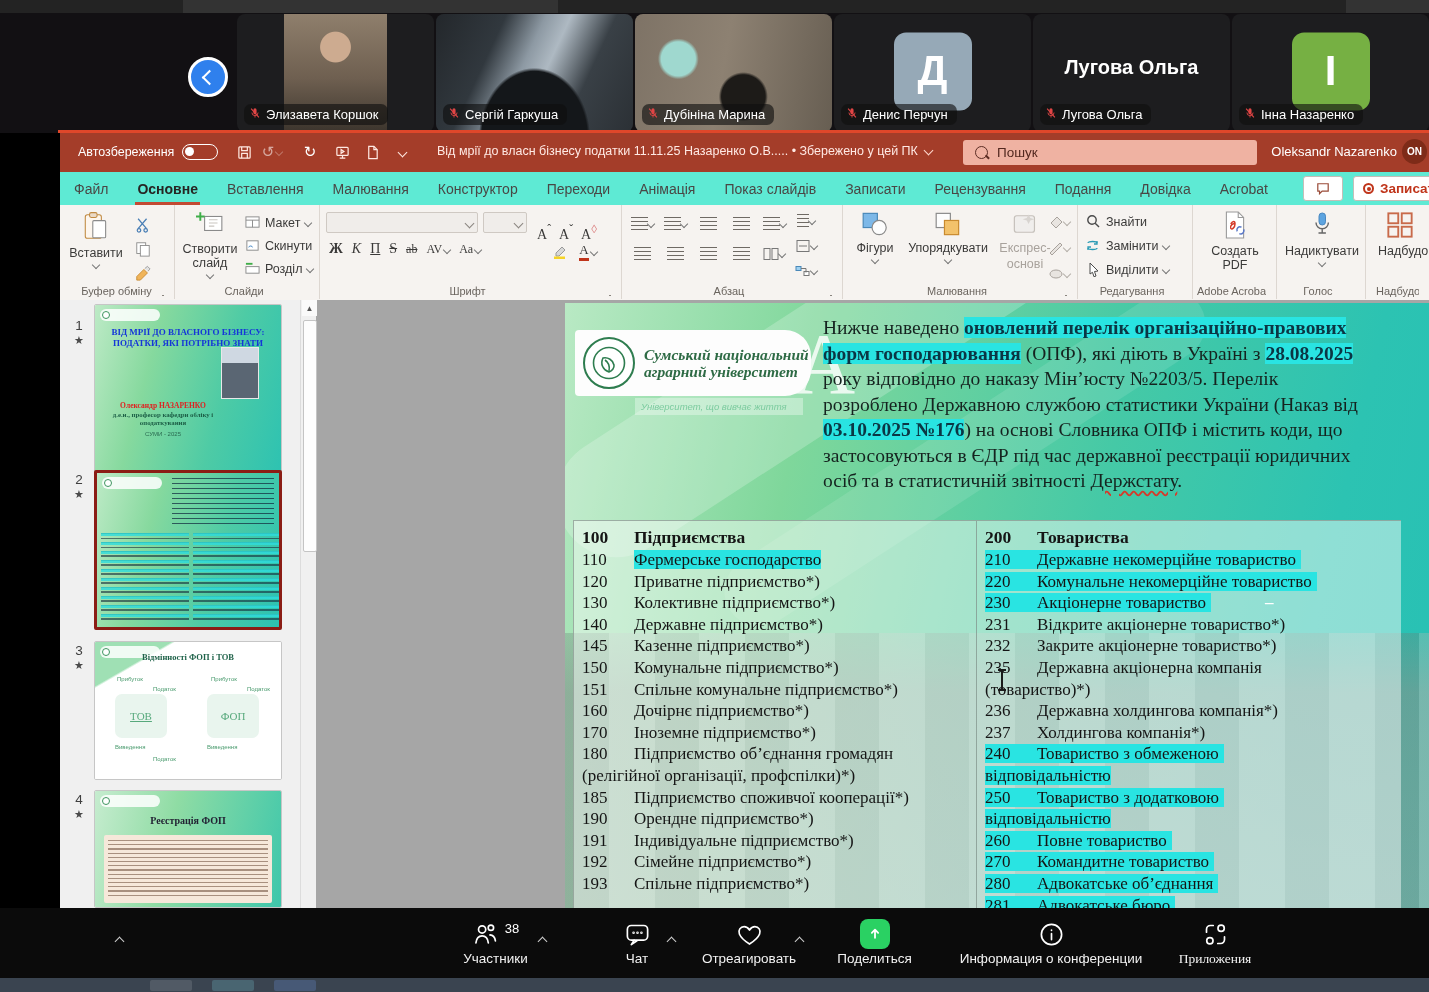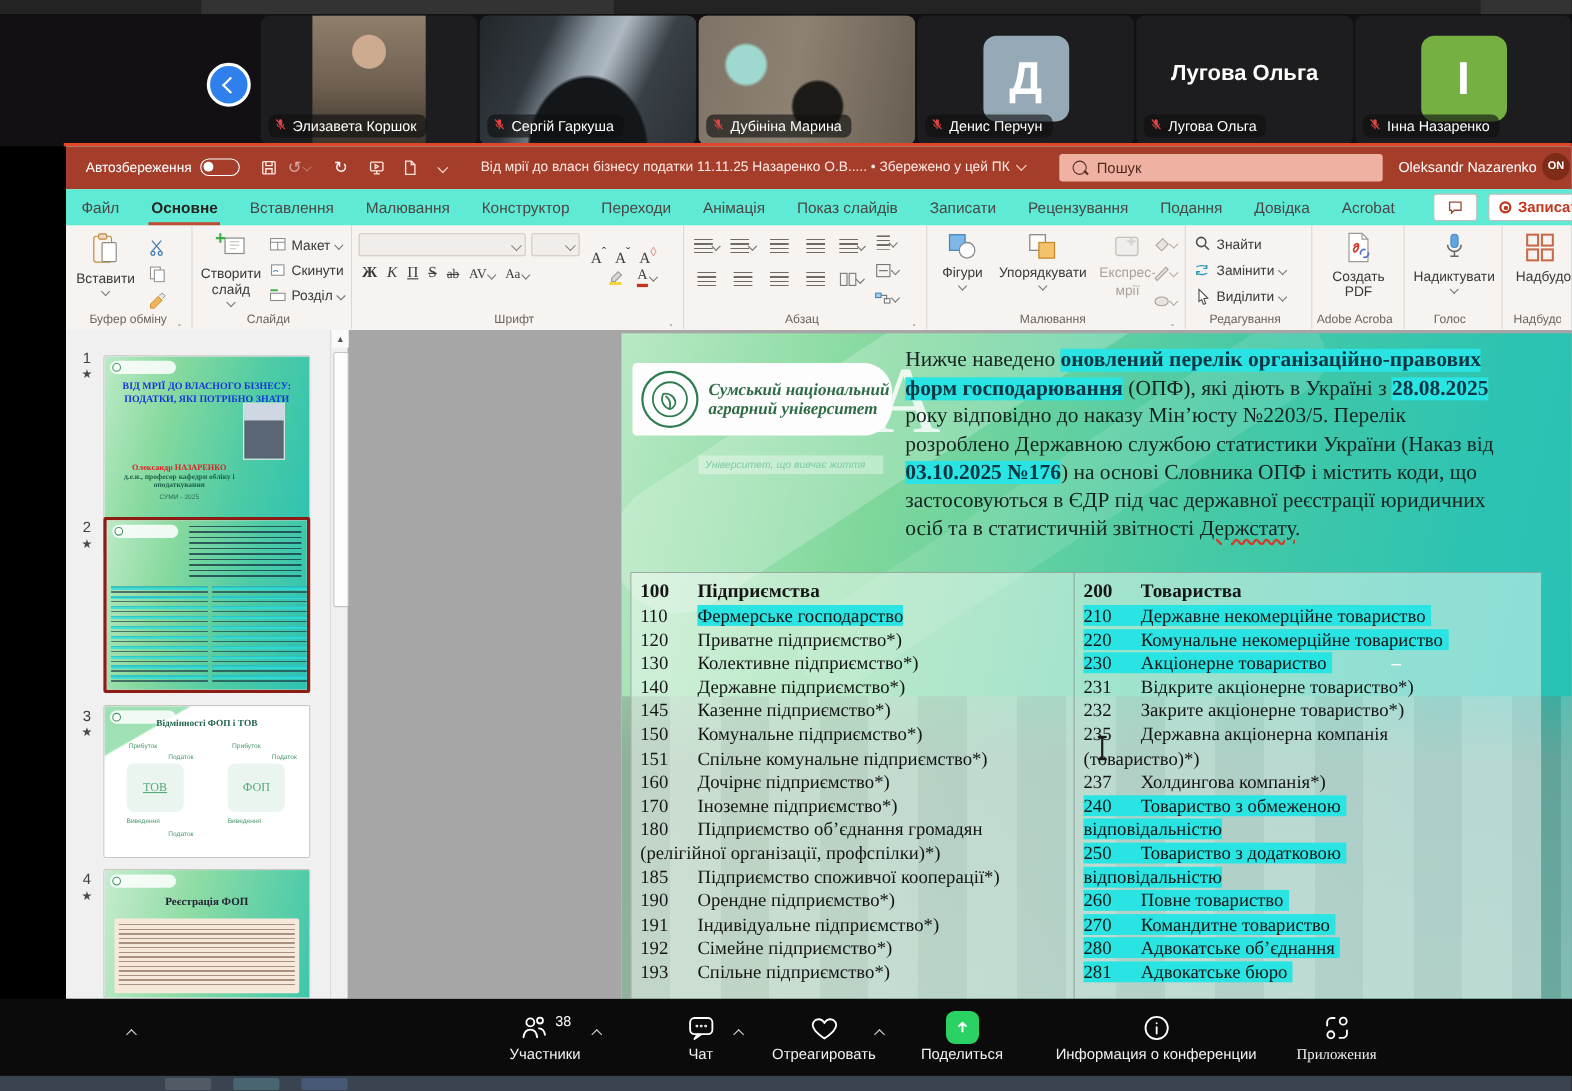--- a/index.html
+++ b/index.html
@@ -127,21 +127,21 @@
   .streak{position:absolute;background:rgba(255,255,255,.22);border-radius:80px;transform:rotate(-33deg);}
   .photo{position:absolute;left:0;top:330px;width:100%;height:275px;
      background:repeating-linear-gradient(90deg,rgba(88,108,99,.22) 0 44px,rgba(178,192,184,.25) 44px 90px),
                 linear-gradient(180deg,rgba(146,168,158,.15) 0,rgba(150,168,160,.55) 60px,rgba(163,180,171,.6) 100%);}
   .banner{position:absolute;left:10px;top:27px;width:236px;height:66px;background:#fdfdfd;border-radius:4px 26px 26px 4px;
           display:flex;align-items:center;gap:9px;padding-left:8px;box-sizing:border-box;}
   .logo-circle{width:52px;height:52px;border-radius:50%;background:#fff;border:2px solid #2e7d4f;box-sizing:border-box;flex:none;
                display:flex;align-items:center;justify-content:center;}
   .logo-circle svg{width:36px;height:36px;fill:none;stroke:#2e7d4f;stroke-width:1.6;}
   .uni{font-family:"Liberation Serif",serif;font-style:italic;font-weight:700;color:#2e6b45;font-size:15.5px;line-height:17.5px;}
-  .tagline{position:absolute;left:70px;top:111px;width:168px;height:17px;background:rgba(255,255,255,.35);
+  .tagline{position:absolute;left:70px;top:95px;width:168px;height:17px;background:rgba(255,255,255,.35);
            color:#7ccb9f;font-size:9.5px;font-style:italic;display:flex;align-items:center;padding-left:6px;box-sizing:border-box;}
   .wmark{position:absolute;left:228px;top:18px;font-family:"Liberation Serif",serif;font-size:86px;color:rgba(255,255,255,.8);line-height:1;}
   .para{position:absolute;left:258px;top:12px;width:542px;font-family:"Liberation Serif",serif;font-size:19.5px;
         line-height:25.5px;color:#15231f;}
   .para .b{font-weight:700;color:#0b3644;}
   .para .hl{background:#29e4e2;}
   .para .wavy{text-decoration:underline;text-decoration-style:wavy;text-decoration-color:#d43a2a;text-underline-offset:3px;}
   .stable{position:absolute;left:8px;top:217px;width:828px;height:390px;background:rgba(250,253,251,.48);
           border-top:1px solid rgba(140,155,148,.8);border-left:1px solid rgba(140,155,148,.8);box-sizing:border-box;
           font-family:"Liberation Serif",serif;font-size:17px;color:#151515;overflow:hidden;}
@@ -508,21 +508,21 @@
               </svg></span>
           <span class="blab">Упорядкувати</span>
           <span class="chev small"></span>
         </button>
         <button class="bigbtn" style="left:132px;top:6px;width:52px;color:#a8a29c;margin-left:24px;">
           <span><svg viewBox="0 0 22 20" width="26" height="24">
                 <rect x="2" y="3" width="17" height="14" rx="2" fill="#f0eeec" stroke="#c5c0ba"></rect>
                 <path d="M14 2l1.5 3L19 6l-3.5 1L14 10l-1.5-3L9 6l3.5-1z" fill="#d8d4d0"></path>
               </svg></span>
           <span class="blab">Експрес-</span>
-          <span class="blab">мрії</span>
+          <span class="blab">основі</span>
         </button>
         <div class="stack" style="left:204px;top:6px;gap:5px;">
           <button class="sicon">
               <svg viewBox="0 0 16 14">
                 <path d="M3 8l6-6 5 5-6 6z" fill="#e8e4e0" stroke="#a8a29c"></path>
               </svg>
               <span class="chev small" style="border-color:#b5b0aa;"></span>
             </button>
           <button class="sicon">
               <svg viewBox="0 0 16 14">
@@ -605,21 +605,21 @@
       </div>
 
     </div>
 
     <div class="content">
       <div class="thumbpanel" id="thumbs-mount">
           <div class="tnum" style="top: 18px;">
             <div>1</div>
             <div class="tstar">★</div>
           </div>
-          <div class="thumb" style="top: 23px; height: 182px; text-decoration: underline;">
+          <div class="thumb" style="top: 4px; height: 182px; text-decoration: underline;">
             <div class="gslide">
               <div class="m-logo"></div>
               <div class="m-title1">ВІД МРІЇ ДО ВЛАСНОГО БІЗНЕСУ: ПОДАТКИ, ЯКІ ПОТРІБНО ЗНАТИ</div>
               <div class="m-photo"></div>
               <div class="m-author">Олександр НАЗАРЕНКО</div>
               <div class="m-deg">д.е.н., професор кафедри обліку і оподаткування</div>
               <div class="m-city">СУМИ - 2025</div>
             </div>
           </div>
           <div class="tnum" style="top: 172px;">
@@ -716,20 +716,21 @@
           <div class="tcol r">
             <div class="trow th"><span class="tcode">200</span><span>Товариства</span></div>
             <div id="tright-mount">
                 <div class="trow"><span class="hlband"><span class="tcode">210</span><span>Державне некомерційне товариство</span></span></div>
                 <div class="trow"><span class="hlband"><span class="tcode">220</span><span>Комунальне некомерційне товариство</span></span></div>
                 <div class="trow"><span class="hlband"><span class="tcode">230</span><span>Акціонерне товариство</span></span><span class="wdash">–</span></div>
                 <div class="trow"><span class="tcode">231</span><span>Відкрите акціонерне товариство*)</span></div>
                 <div class="trow"><span class="tcode">232</span><span>Закрите акціонерне товариство*)</span></div>
                 <div class="trow"><span class="tcode">235</span><span>Державна акціонерна компанія</span></div>
                 <div class="trow"><span>(товариство)*)</span></div>
+                <div class="trow"><span class="tcode">236</span><span>Державна холдингова компанія*)</span></div>
                 <div class="trow"><span class="tcode">237</span><span>Холдингова компанія*)</span></div>
                 <div class="trow"><span class="hlband"><span class="tcode">240</span><span>Товариство з обмеженою</span></span></div>
                 <div class="trow"><span class="hl">відповідальністю</span></div>
                 <div class="trow"><span class="hlband"><span class="tcode">250</span><span>Товариство з додатковою</span></span></div>
                 <div class="trow"><span class="hl">відповідальністю</span></div>
                 <div class="trow"><span class="hlband"><span class="tcode">260</span><span>Повне товариство</span></span></div>
                 <div class="trow"><span class="hlband"><span class="tcode">270</span><span>Командитне товариство</span></span></div>
                 <div class="trow"><span class="hlband"><span class="tcode">280</span><span>Адвокатське об’єднання</span></span></div>
                 <div class="trow"><span class="hlband"><span class="tcode">281</span><span>Адвокатське бюро</span></span></div>
               </div>

